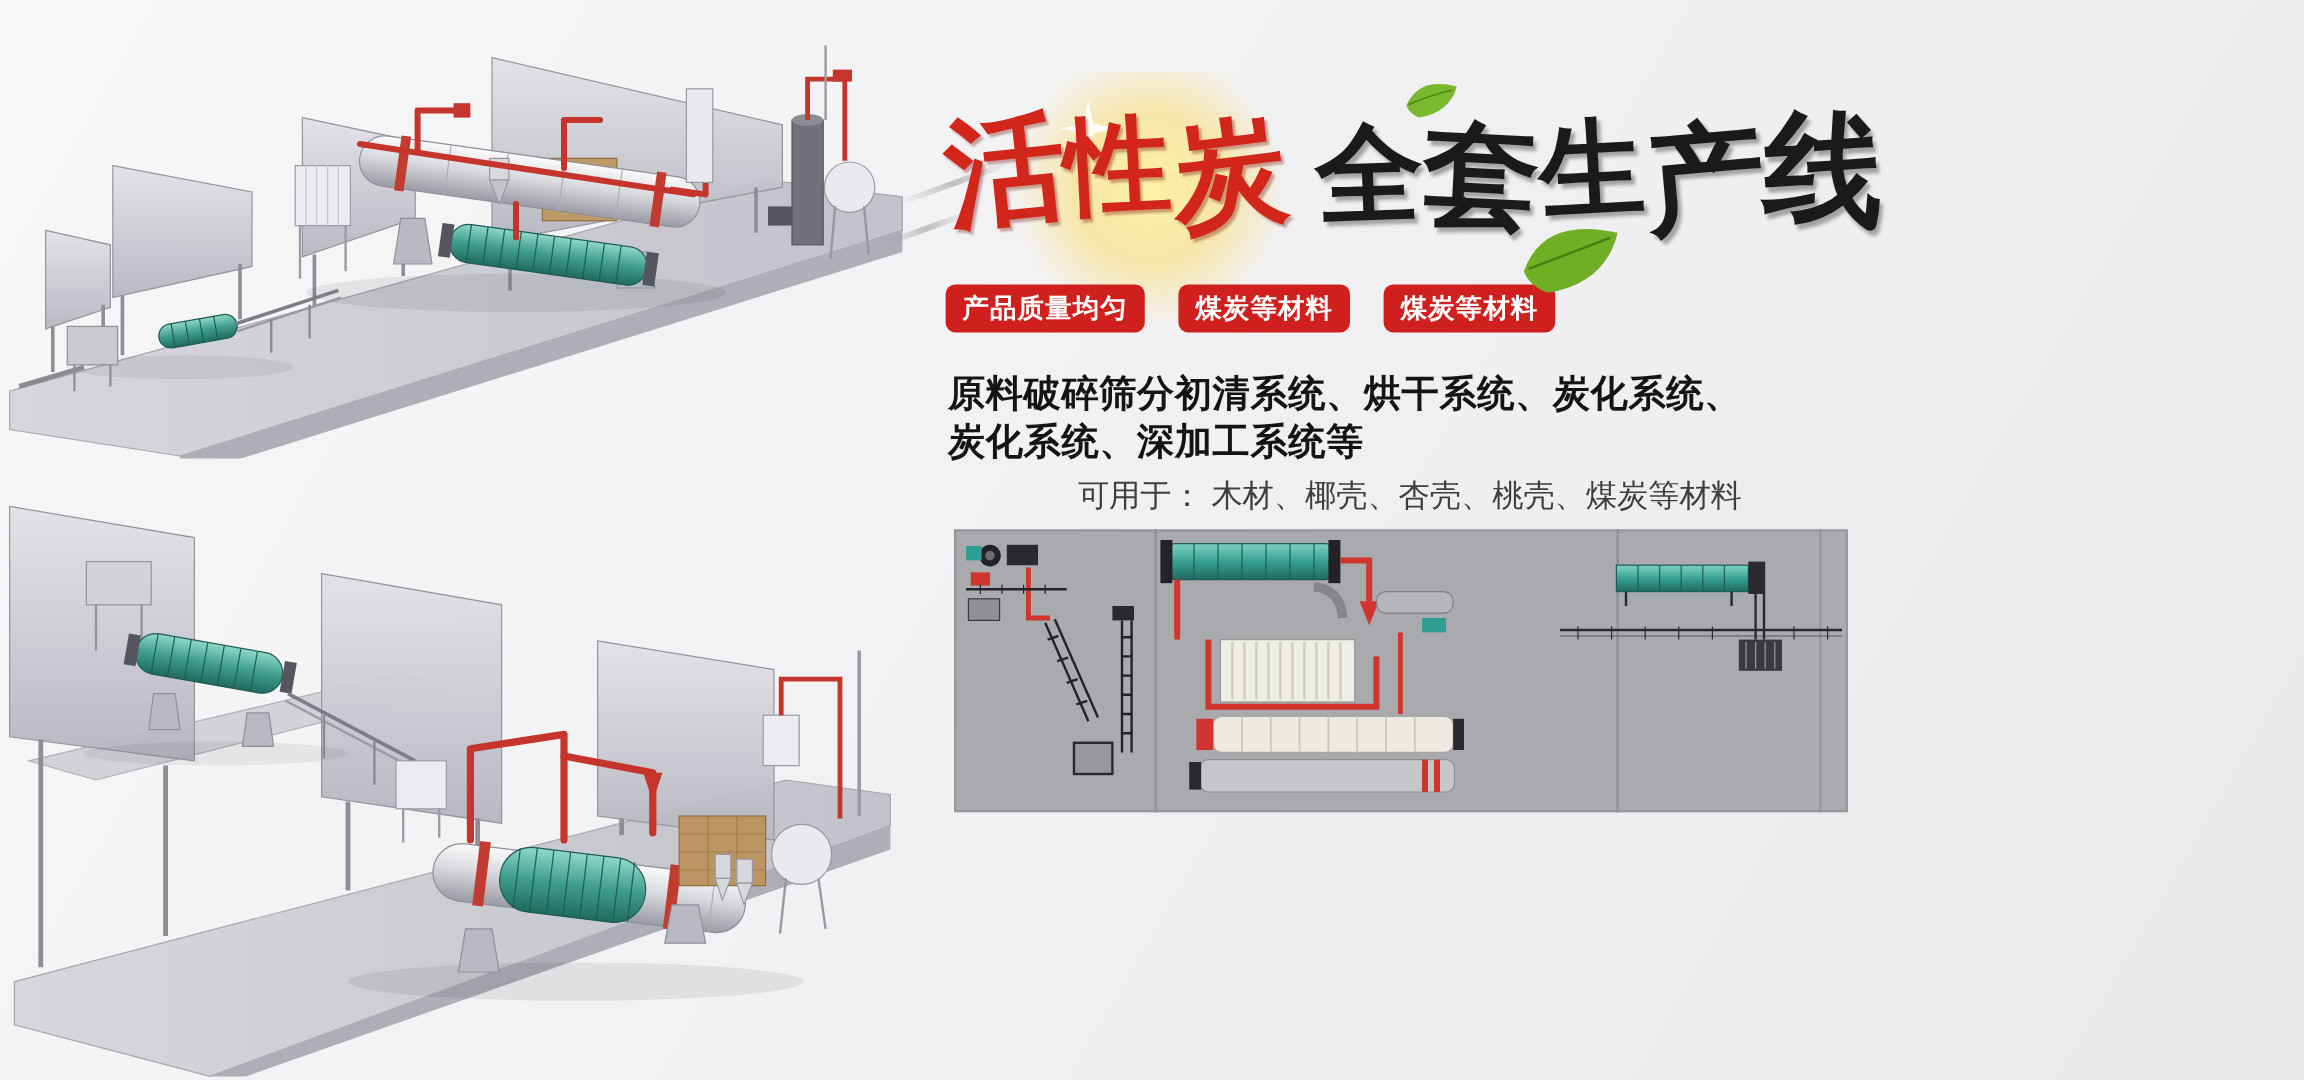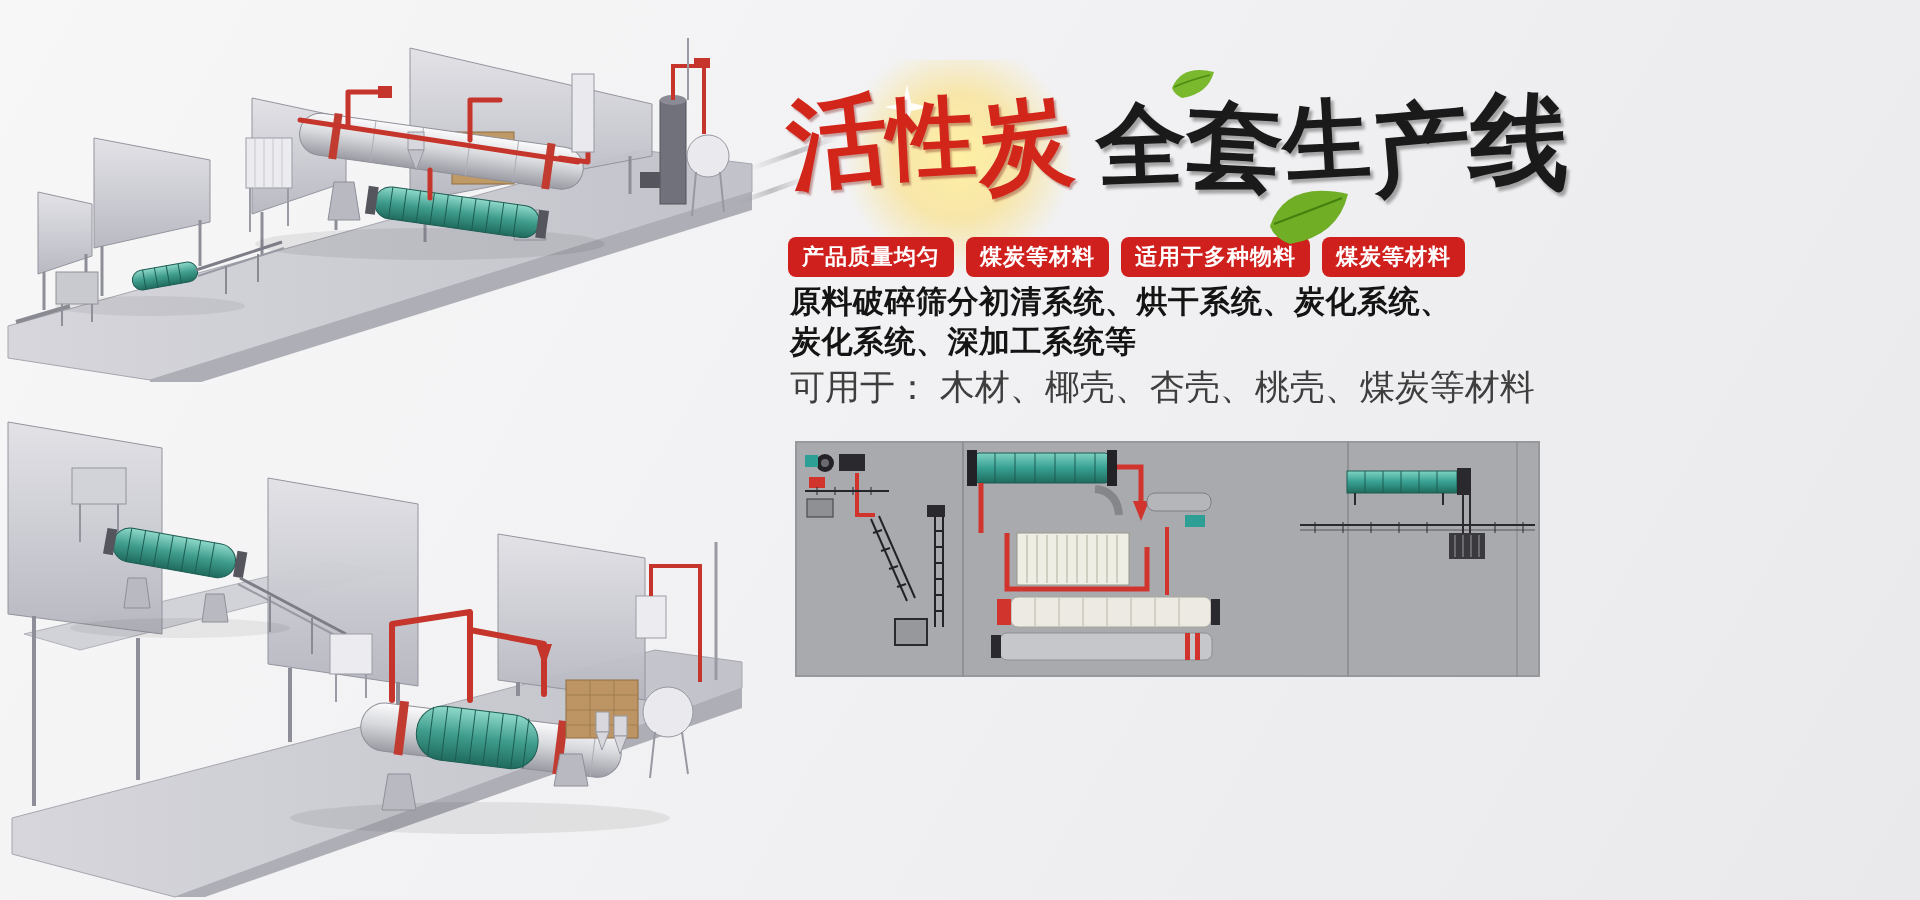--- a/index.html
+++ b/index.html
@@ -46,31 +46,31 @@
   .c3 { font-size:90px;  margin-left:24px; transform:rotate(-2deg); }
   .c4 { font-size:97px;  transform:rotate(3deg) translateY(4px); }
   .c5 { font-size:88px;  transform:rotate(-3deg) translateY(-5px); }
   .c6 { font-size:99px;  transform:rotate(-5deg) translateY(7px); }
   .c7 { font-size:101px; transform:rotate(4deg); }
   .leaf { position:absolute; z-index:3; }
   .leaf-1 { left:382px; top:-24px; }
   .leaf-2 { left:478px; top:96px; }
 
   
-  .badges { position:absolute; left:8px; top:237px; display:flex; gap:12px; }
+  .badges { position:absolute; left:8px; top:237px; display:flex; gap:28px; }
   .badge {
     background:var(--accent-red,#d0201e); color:#fff;
     font-size:22px; font-weight:bold; letter-spacing:1px;
     padding:8px 14px; border-radius:8px; line-height:1.1;
   }
 
   
-  .desc { position:absolute; left:10px; top:282px; }
+  .desc { position:absolute; left:10px; top:308px; }
   .d-bold   { font-size:31px; font-weight:bold; color:#141414; line-height:40px; letter-spacing:.5px; }
-  .d-normal { font-size:35px; color:#3e3e3e; line-height:40px; margin-top:5px; }
+  .d-normal { font-size:26px; color:#3e3e3e; line-height:40px; margin-top:5px;text-align:right; }
 
   
   .plan { position:absolute; left:15px; top:441px; width:745px; height:236px; }
 </style>
 </head>
 <body>
 
 <div class="page">
 
   <div class="render render-top">
@@ -368,21 +368,20 @@
       </svg>
       <svg class="leaf leaf-2" width="86" height="60" viewBox="0 0 86 60">
         <path d="M4,38 Q20,-8 82,6 Q72,48 24,56 Q8,50 4,38 Z" fill="#6fae25"></path>
         <path d="M8,36 Q40,24 76,10" stroke="#44800f" stroke-width="2" fill="none"></path>
       </svg>
     </div>
 
     <div class="badges">
       <span class="badge">产品质量均匀</span>
       <span class="badge">煤炭等材料</span>
-      <span class="badge">适用于多种物料</span>
       <span class="badge">煤炭等材料</span>
     </div>
 
     <div class="desc">
       <p class="d-bold">原料破碎筛分初清系统、烘干系统、炭化系统、</p>
       <p class="d-bold">炭化系统、深加工系统等</p>
       <p class="d-normal">可用于： 木材、椰壳、杏壳、桃壳、煤炭等材料</p>
     </div>
 
     <div class="plan">

